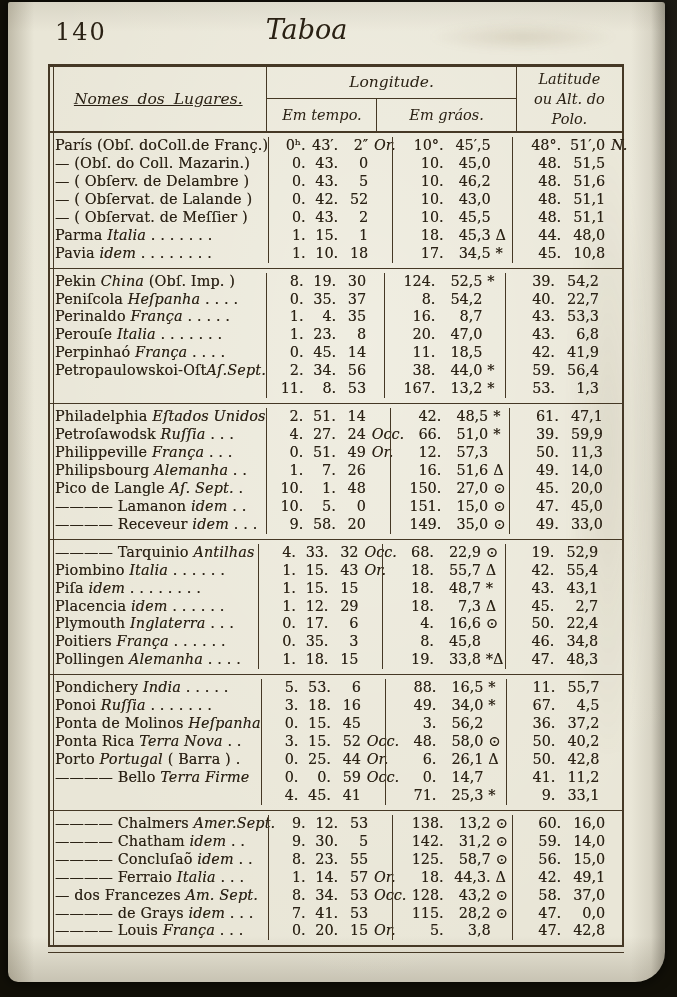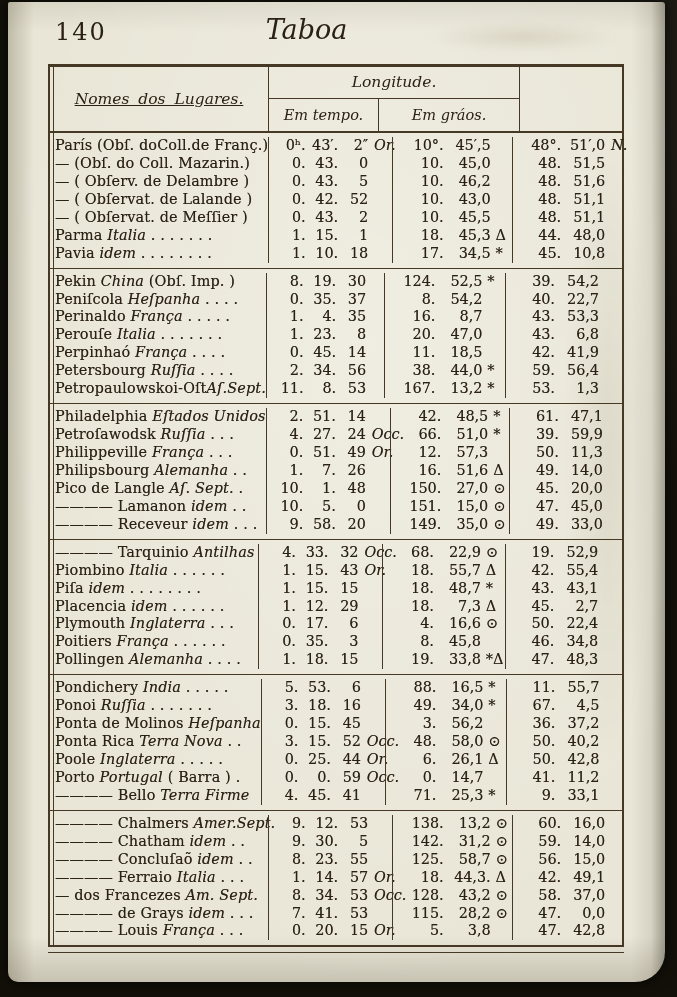--- a/index.html
+++ b/index.html
@@ -145,20 +145,24 @@
   <div class="tbl">
     <div class="thead">
       <div class="th-names">Nomes dos Lugares.</div>
       <div class="th-long">
         <div class="th-long-label">Longitude.</div>
         <div class="th-sub">
           <div class="th-tempo">Em tempo.</div>
           <div class="th-graos">Em gráos.</div>
         </div>
       </div>
+      <div class="th-lat">
+        <div>Latitude</div>
+        <div>ou Alt. do Polo.</div>
+      </div>
     </div>
     <div class="tbody">
         <div class="group">
           <div class="col col-name">
             <div class="line name-line"><span>París (Obſ. doColl.de Franç.)</span></div>
             <div class="line name-line"><span>— (Obſ. do Coll. Mazarin.)</span></div>
             <div class="line name-line"><span>— ( Obſerv. de Delambre )</span></div>
             <div class="line name-line"><span>— ( Obſervat. de Lalande )</span></div>
             <div class="line name-line"><span>— ( Obſervat. de Meſſier )</span></div>
             <div class="line name-line"><span>Parma </span><span class="it">Italia</span><span> . . . . . . .</span></div>
@@ -192,21 +196,20 @@
             <div class="line lat-line"><span class="n ld">45</span><span class="p">.</span><span class="n lm">10,8</span></div>
           </div>
         </div>
         <div class="group">
           <div class="col col-name">
             <div class="line name-line"><span>Pekin </span><span class="it">China</span><span> (Obſ. Imp. )</span></div>
             <div class="line name-line"><span>Peniſcola </span><span class="it">Heſpanha</span><span> . . . .</span></div>
             <div class="line name-line"><span>Perinaldo </span><span class="it">França</span><span> . . . . .</span></div>
             <div class="line name-line"><span>Perouſe </span><span class="it">Italia</span><span> . . . . . . .</span></div>
             <div class="line name-line"><span>Perpinhaó </span><span class="it">França</span><span> . . . .</span></div>
-            <div class="line name-line"><span>Petersbourg </span><span class="it">Ruſſia</span><span> . . . .</span></div>
             <div class="line name-line"><span>Petropaulowskoi-Oſt</span><span class="it">Aſ.Sept.</span></div>
           </div>
           <div class="col col-tempo">
             <div class="line tempo-line"><span class="n h">8</span><span class="p">.</span><span class="n m">19</span><span class="p">.</span><span class="n s">30</span></div>
             <div class="line tempo-line"><span class="n h">0</span><span class="p">.</span><span class="n m">35</span><span class="p">.</span><span class="n s">37</span></div>
             <div class="line tempo-line"><span class="n h">1</span><span class="p">.</span><span class="n m">4</span><span class="p">.</span><span class="n s">35</span></div>
             <div class="line tempo-line"><span class="n h">1</span><span class="p">.</span><span class="n m">23</span><span class="p">.</span><span class="n s">8</span></div>
             <div class="line tempo-line"><span class="n h">0</span><span class="p">.</span><span class="n m">45</span><span class="p">.</span><span class="n s">14</span></div>
             <div class="line tempo-line"><span class="n h">2</span><span class="p">.</span><span class="n m">34</span><span class="p">.</span><span class="n s">56</span></div>
             <div class="line tempo-line"><span class="n h">11</span><span class="p">.</span><span class="n m">8</span><span class="p">.</span><span class="n s">53</span></div>
@@ -305,21 +308,20 @@
             <div class="line lat-line"><span class="n ld">46</span><span class="p">.</span><span class="n lm">34,8</span></div>
             <div class="line lat-line"><span class="n ld">47</span><span class="p">.</span><span class="n lm">48,3</span></div>
           </div>
         </div>
         <div class="group">
           <div class="col col-name">
             <div class="line name-line"><span>Pondichery </span><span class="it">India</span><span> . . . . .</span></div>
             <div class="line name-line"><span>Ponoi </span><span class="it">Ruſſia</span><span> . . . . . . .</span></div>
             <div class="line name-line"><span>Ponta de Molinos </span><span class="it">Heſpanha</span></div>
             <div class="line name-line"><span>Ponta Rica </span><span class="it">Terra Nova</span><span> . .</span></div>
-            <div class="line name-line"><span>Poole </span><span class="it">Inglaterra</span><span> . . . . .</span></div>
             <div class="line name-line"><span>Porto </span><span class="it">Portugal</span><span> ( Barra ) .</span></div>
             <div class="line name-line"><span>———— Bello </span><span class="it">Terra Firme</span></div>
           </div>
           <div class="col col-tempo">
             <div class="line tempo-line"><span class="n h">5</span><span class="p">.</span><span class="n m">53</span><span class="p">.</span><span class="n s">6</span></div>
             <div class="line tempo-line"><span class="n h">3</span><span class="p">.</span><span class="n m">18</span><span class="p">.</span><span class="n s">16</span></div>
             <div class="line tempo-line"><span class="n h">0</span><span class="p">.</span><span class="n m">15</span><span class="p">.</span><span class="n s">45</span></div>
             <div class="line tempo-line"><span class="n h">3</span><span class="p">.</span><span class="n m">15</span><span class="p">.</span><span class="n s">52</span><span class="suf">Occ.</span></div>
             <div class="line tempo-line"><span class="n h">0</span><span class="p">.</span><span class="n m">25</span><span class="p">.</span><span class="n s">44</span><span class="suf">Or.</span></div>
             <div class="line tempo-line"><span class="n h">0</span><span class="p">.</span><span class="n m">0</span><span class="p">.</span><span class="n s">59</span><span class="suf">Occ.</span></div>

